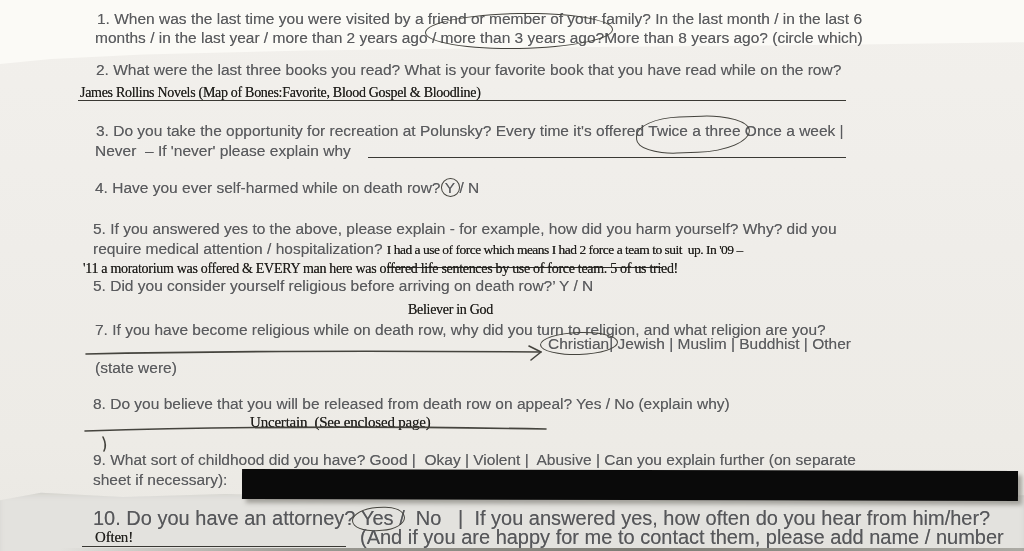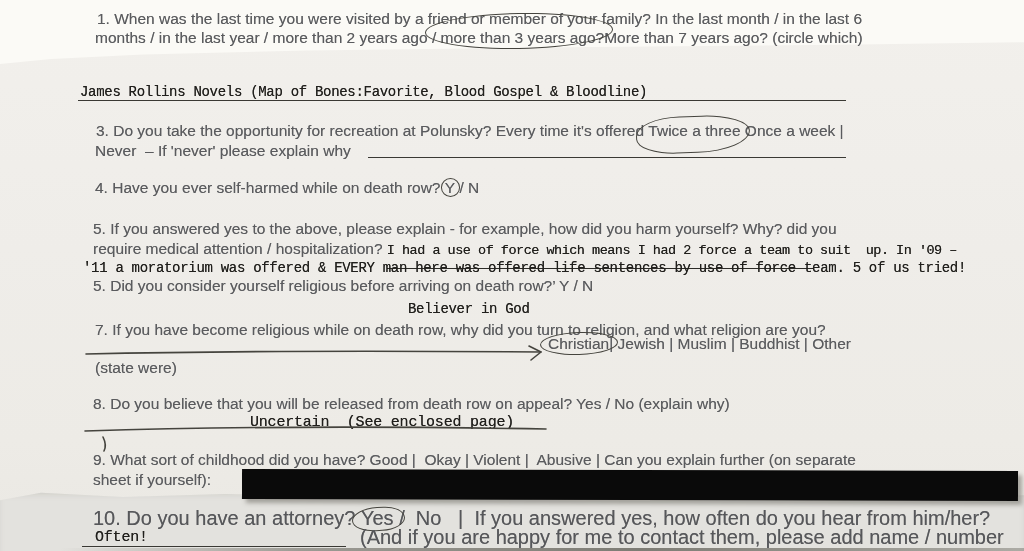--- a/index.html
+++ b/index.html
@@ -18,21 +18,21 @@
     box-shadow:inset 0 7px 9px -5px rgba(140,138,128,.55);
     clip-path:polygon(0 18%,4% 6%,12% 13%,22% 8%,38% 14%,55% 10%,72% 15%,85% 9%,93% 14%,100% 10%,100% 100%,0 100%);
   }
   .scan-bottom-edge{
     position:absolute;left:60px;right:0;bottom:0;height:3px;z-index:5;
     background:linear-gradient(90deg,rgba(70,68,58,0) 0%,rgba(70,68,58,.45) 25%,rgba(58,56,46,.6) 60%,rgba(70,68,58,.35) 100%);
   }
   .ln{position:absolute;white-space:pre;line-height:17px;z-index:2;}
   .sans{font-size:15.5px;color:#5a5b5e;text-shadow:0 0 .4px rgba(90,91,94,.6);}
   .sans-lg{font-size:20px;color:#56575a;text-shadow:0 0 .4px rgba(86,87,90,.6);}
-  .typed{font-family:Liberation Mono, monospace;font-size:14px;letter-spacing:-.3px;color:#201f1c;text-shadow:0 0 .5px rgba(32,31,28,.8);}
+  .typed{font-family:Liberation Serif, serif;font-size:14px;letter-spacing:-.3px;color:#201f1c;text-shadow:0 0 .5px rgba(32,31,28,.8);}
   .typed-sm{font-size:13.5px;letter-spacing:-.5px;}
   .typed-md{font-size:15px;letter-spacing:-.2px;}
   .u{border-bottom:1.6px solid #2c2b27;padding-bottom:10px;}
   .rule{position:absolute;border-top:1.6px solid #3a3934;z-index:1;}
   .pc{position:relative;display:inline-block;}
   .pc::before{content:"";position:absolute;border:1.7px solid #45443e;border-radius:50%;pointer-events:none;z-index:3;}
   .pc-q1::before{inset:-16px -9px -3px -7px;transform:rotate(-1deg);}
   .pc-q3::before{inset:-6px -10px -14px -12px;transform:rotate(-2deg);border-radius:48% 52% 58% 44% / 62% 55% 70% 52%;}
   .pc-q4::before{inset:-1px -5px -1px -4px;}
   .pc-q7::before{inset:-3px -9px -3px -8px;transform:rotate(-2deg);}
@@ -42,22 +42,23 @@
 </style>
 </head>
 <body>
 
 <div class="paper">
 
   <div class="strip strip-top"></div>
   <div class="strip strip-bottom"></div>
 
   <div class="ln sans" style="left:97px;top:10px"><span>1. When was the last time you were visited by a friend or member of your family? In the last month / in the last 6</span></div>
-  <div class="ln sans" style="left:95px;top:29px"><span>months / in the last year / more than 2 years ago </span><span class="pc pc-q1"><span>/ more than 3 years ago?</span></span><span>More than 7 years ago? (circle which)</span></div>
+  <div class="ln sans" style="left:95px;top:29px"><span>months / in the last year / more than 2 years ago </span><span class="pc pc-q1"><span>/ more than 3 years ago?</span></span><span>More than 8 years ago? (circle which)</span></div>
 
+  <div class="ln sans" style="left:96px;top:61px"><span>2. What were the last three books you read? What is your favorite book that you have read while on the row?</span></div>
   <div class="ln typed" style="left:80px;top:84px"><span>James Rollins Novels (Map of Bones:Favorite, Blood Gospel &amp; Bloodline)</span></div>
   <div class="rule" style="left:78px;top:100px;width:768px"></div>
 
   <div class="ln sans" style="left:96px;top:122px"><span>3. Do you take the opportunity for recreation at Polunsky? Every time it's offered </span><span class="pc pc-q3"><span>Twice a three</span></span><span> Once a week |</span></div>
   <div class="ln sans" style="left:95px;top:142px"><span>Never  – If 'never' please explain why</span></div>
   <div class="rule" style="left:368px;top:157px;width:478px"></div>
 
   <div class="ln sans" style="left:95px;top:179px"><span>4. Have you ever self-harmed while on death row? </span><span class="pc pc-q4"><span>Y</span></span><span> / N</span></div>
 
   <div class="ln sans" style="left:93px;top:220px"><span>5. If you answered yes to the above, please explain - for example, how did you harm yourself? Why? did you</span></div>
@@ -68,21 +69,21 @@
 
   <div class="ln typed" style="left:408px;top:301px"><span>Believer in God</span></div>
   <div class="ln sans" style="left:95px;top:321px"><span>7. If you have become religious while on death row, why did you turn to religion, and what religion are you?</span></div>
   <div class="ln sans" style="left:548px;top:335px"><span class="pc pc-q7"><span>Christian</span></span><span>| Jewish | Muslim | Buddhist | Other</span></div>
   <div class="ln sans" style="left:95px;top:359px"><span>(state were)</span></div>
 
   <div class="ln sans" style="left:93px;top:395px"><span>8. Do you believe that you will be released from death row on appeal? Yes / No (explain why)</span></div>
   <div class="ln typed typed-md" style="left:250px;top:414px"><span>Uncertain  (See enclosed page)</span></div>
 
   <div class="ln sans" style="left:93px;top:451px"><span>9. What sort of childhood did you have? Good |  Okay | Violent |  Abusive | Can you explain further (on separate</span></div>
-  <div class="ln sans" style="left:93px;top:471px"><span>sheet if yourself):</span></div>
+  <div class="ln sans" style="left:93px;top:471px"><span>sheet if necessary):</span></div>
   <div class="redaction"></div>
 
   <div class="ln sans-lg" style="left:93px;top:510px"><span>10. Do you have an attorney? </span><span class="pc pc-q10"><span>Yes</span></span><span> /  No   |  If you answered yes, how often do you hear from him/her?</span></div>
   <div class="ln typed typed-md" style="left:95px;top:529px"><span>Often!</span></div>
   <div class="rule" style="left:82px;top:546px;width:264px"></div>
   <div class="ln sans-lg" style="left:360px;top:529px"><span>(And if you are happy for me to contact them, please add name / number</span></div>
 
   <svg class="pen" width="1024" height="551" viewBox="0 0 1024 551">
     <g fill="none" stroke="#45443e" stroke-width="1.6" stroke-linecap="round">
       <path d="M86 354 C 220 351 420 351 541 352"></path>

